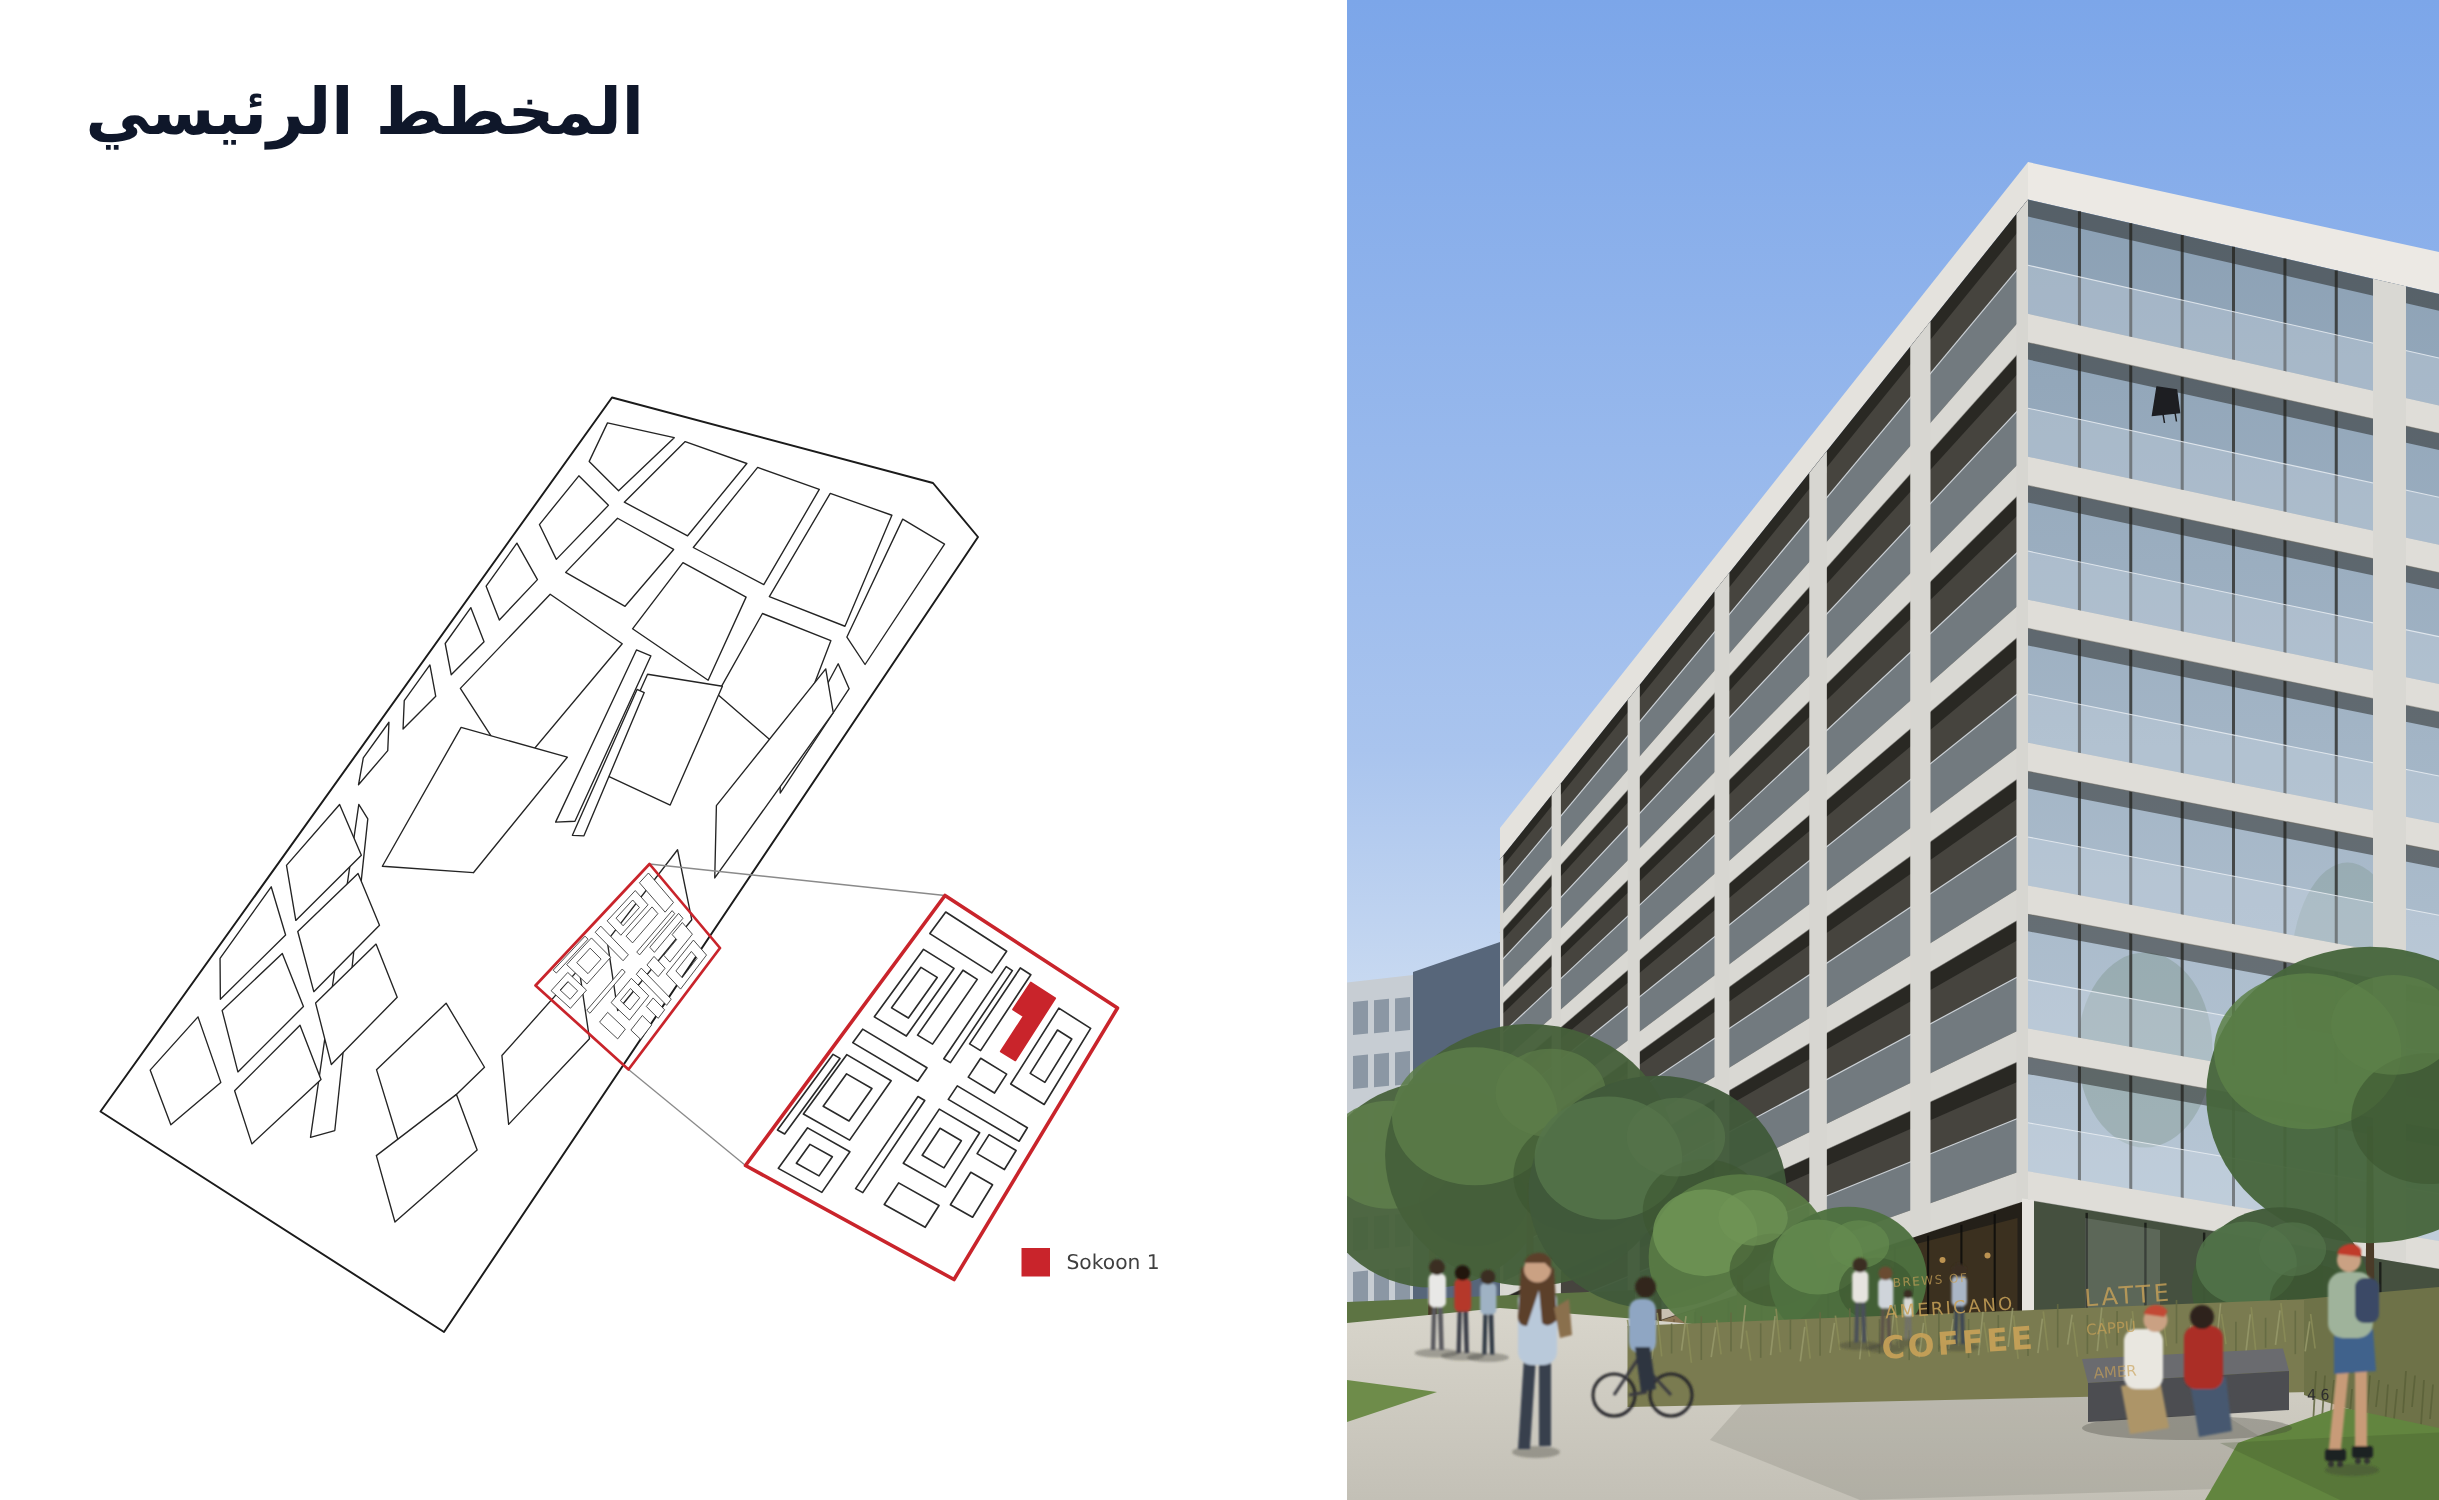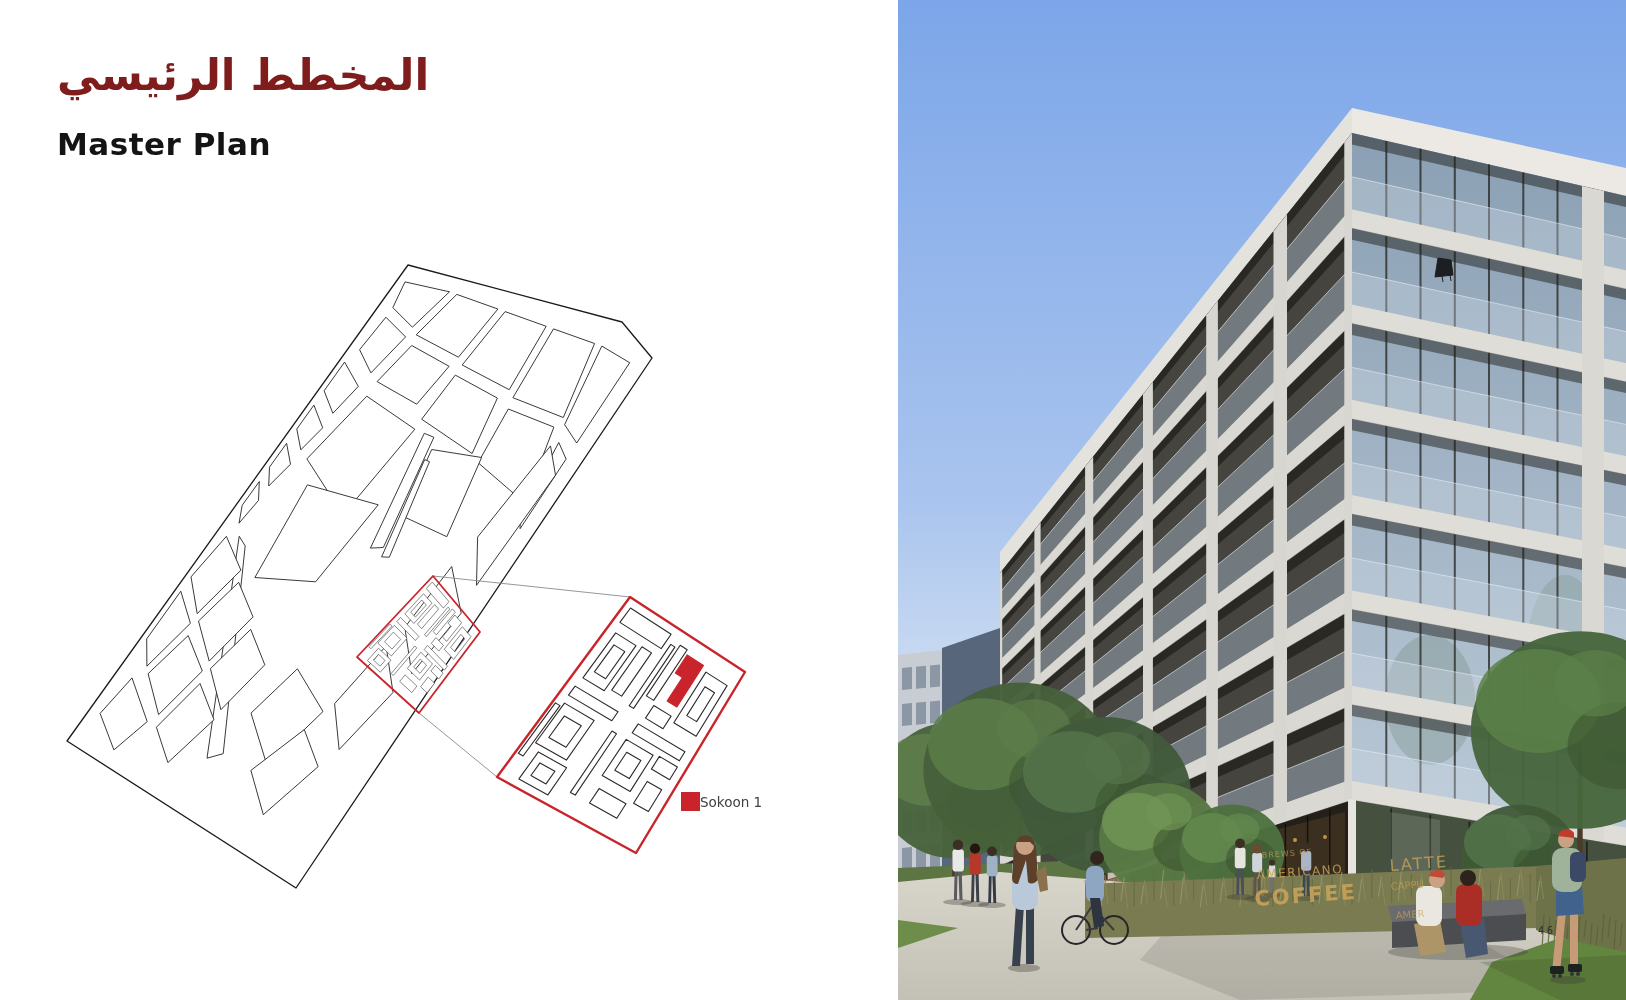--- a/index.html
+++ b/index.html
@@ -1,40 +1,39 @@
 <!DOCTYPE html>
 <html style="--accent: #C9242B;"><head>
 <meta charset="utf-8">
 <style>
   html,body{margin:0;padding:0;background:#ffffff;}
   .page{position:relative;width:1626px;height:1000px;background:#ffffff;overflow:hidden;
         font-family:"DejaVu Sans",sans-serif;}
   .left-pane{position:absolute;left:0;top:0;width:898px;height:1000px;background:#fff;}
   .title-ar{position:absolute;left:57px;top:50px;margin:0;font-size:43px;font-weight:bold;
-            color:#7f1d1d;direction:rtl;white-space:nowrap;}
+            color:#0f172a;direction:rtl;white-space:nowrap;}
   .title-en{position:absolute;left:57px;top:126px;margin:0;font-size:31px;font-weight:bold;
             letter-spacing:.5px;color:#141414;}
   #plan-svg{position:absolute;left:0;top:0;}
-  .legend{position:absolute;left:681px;top:792px;display:flex;align-items:center;}
+  .legend{position:absolute;left:681px;top:832px;display:flex;align-items:center;gap:11px;}
   .legend-swatch{width:19px;height:19px;background:var(--accent,#C9242B);display:inline-block;}
   .legend-label{font-size:13.5px;color:#3f3f3f;}
   .photo-pane{position:absolute;left:898px;top:0;width:728px;height:1000px;}
   #photo-svg{display:block;}
   .page-number{position:absolute;left:640px;top:925px;font-size:10px;letter-spacing:3px;
                color:#2e2e2e;font-family:"DejaVu Sans Mono",monospace;}
   .sf-word{fill:#c9a258;font-family:"DejaVu Sans",sans-serif;}
 </style>
 </head>
 <body>
 
 <div class="page">
 
   <section class="left-pane">
     <h1 class="title-ar">المخطط الرئيسي</h1>
-    <h2 class="title-en">Master Plan</h2>
     <svg id="plan-svg" width="898" height="1000" viewBox="0 0 898 1000">
       <g id="plan-g">
           <polygon points="408.0,265.0 622.0,322.0 652.0,358.0 296.0,888.0 67.0,741.0" fill="#ffffff" stroke="#1b1b1b" stroke-width="1.3" stroke-linejoin="round"></polygon>
           <polygon points="405.0,281.9 449.5,291.8 412.4,327.2 392.8,307.6" fill="#ffffff" stroke="#242424" stroke-width="0.9" stroke-linejoin="round"></polygon>
           <polygon points="456.8,294.4 497.9,309.0 458.4,357.2 416.2,334.8" fill="#ffffff" stroke="#242424" stroke-width="0.9" stroke-linejoin="round"></polygon>
           <polygon points="505.1,311.6 546.2,326.3 509.2,389.7 462.2,365.0" fill="#ffffff" stroke="#242424" stroke-width="0.9" stroke-linejoin="round"></polygon>
           <polygon points="553.5,328.9 594.6,343.5 563.3,417.5 512.9,397.7" fill="#ffffff" stroke="#242424" stroke-width="0.9" stroke-linejoin="round"></polygon>
           <polygon points="601.8,346.1 629.7,362.7 576.7,443.0 564.6,424.7" fill="#ffffff" stroke="#242424" stroke-width="0.9" stroke-linejoin="round"></polygon>
           <polygon points="385.9,317.2 405.6,336.9 370.9,372.9 359.6,349.7" fill="#ffffff" stroke="#242424" stroke-width="0.9" stroke-linejoin="round"></polygon>
           <polygon points="411.7,345.5 449.1,366.3 416.7,404.2 377.1,381.6" fill="#ffffff" stroke="#242424" stroke-width="0.9" stroke-linejoin="round"></polygon>

